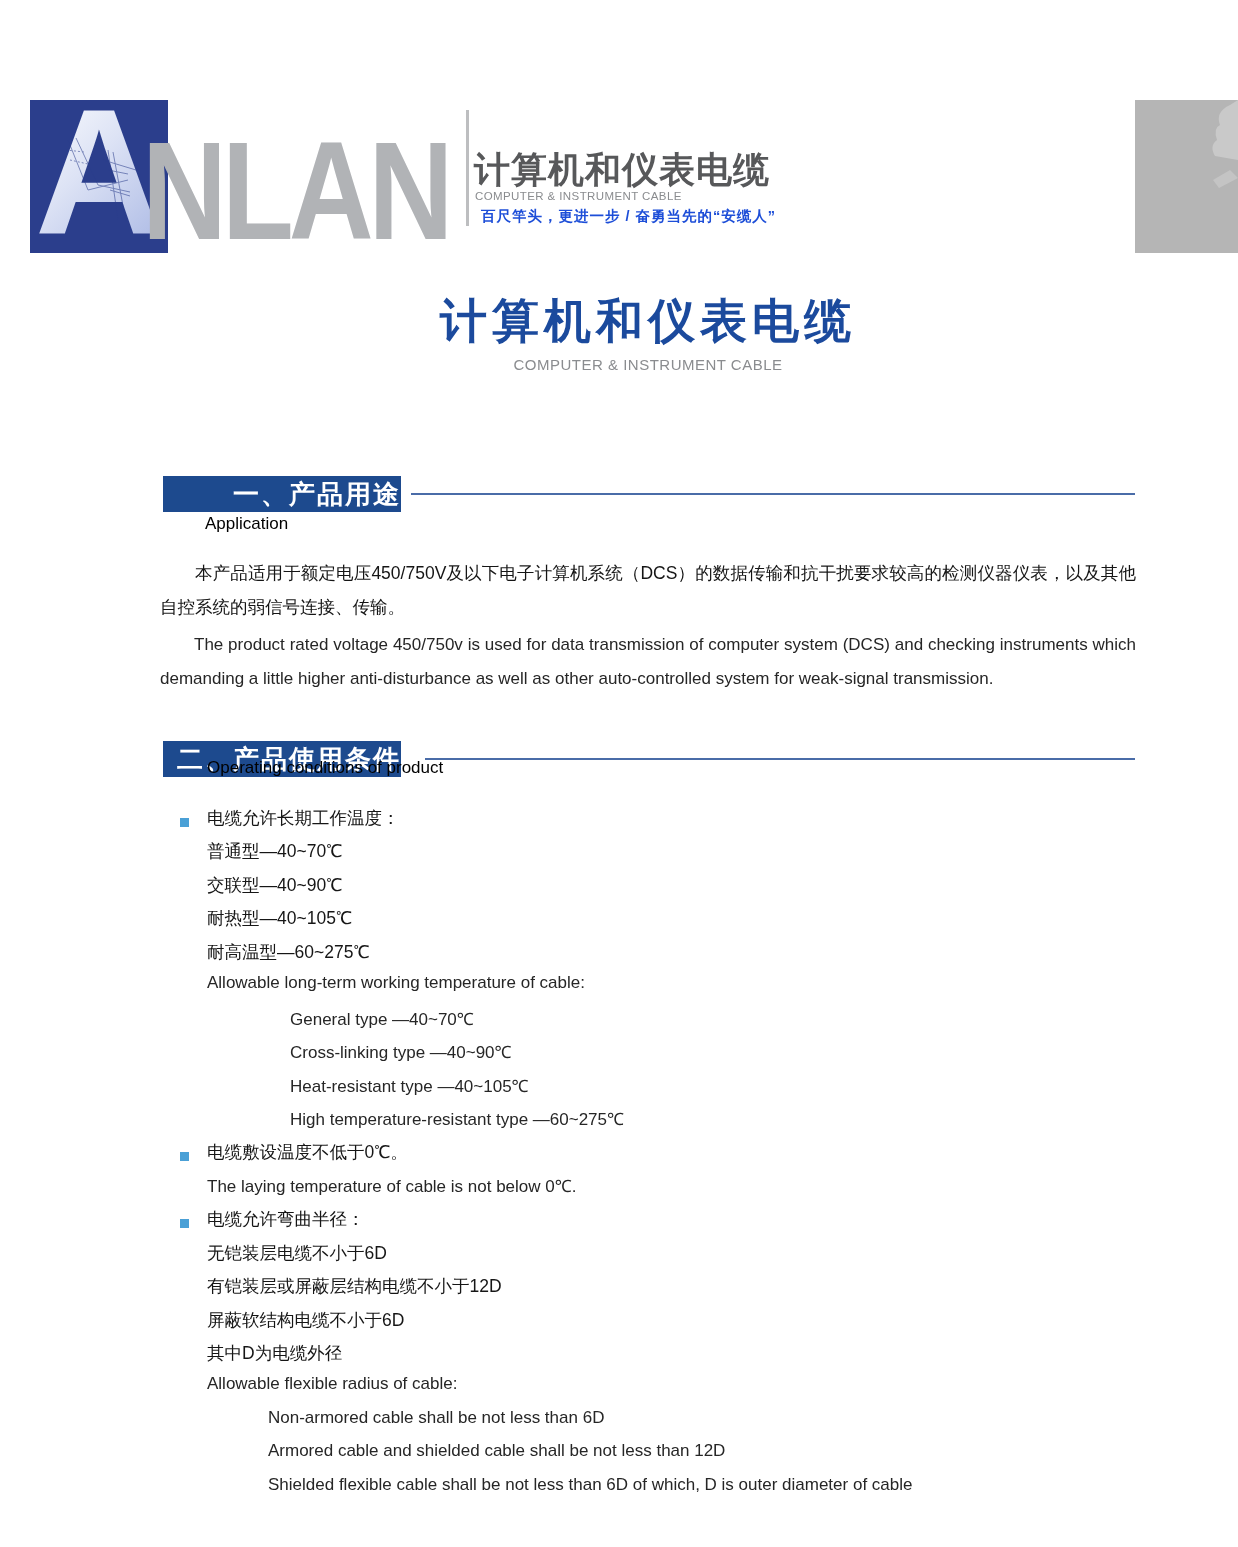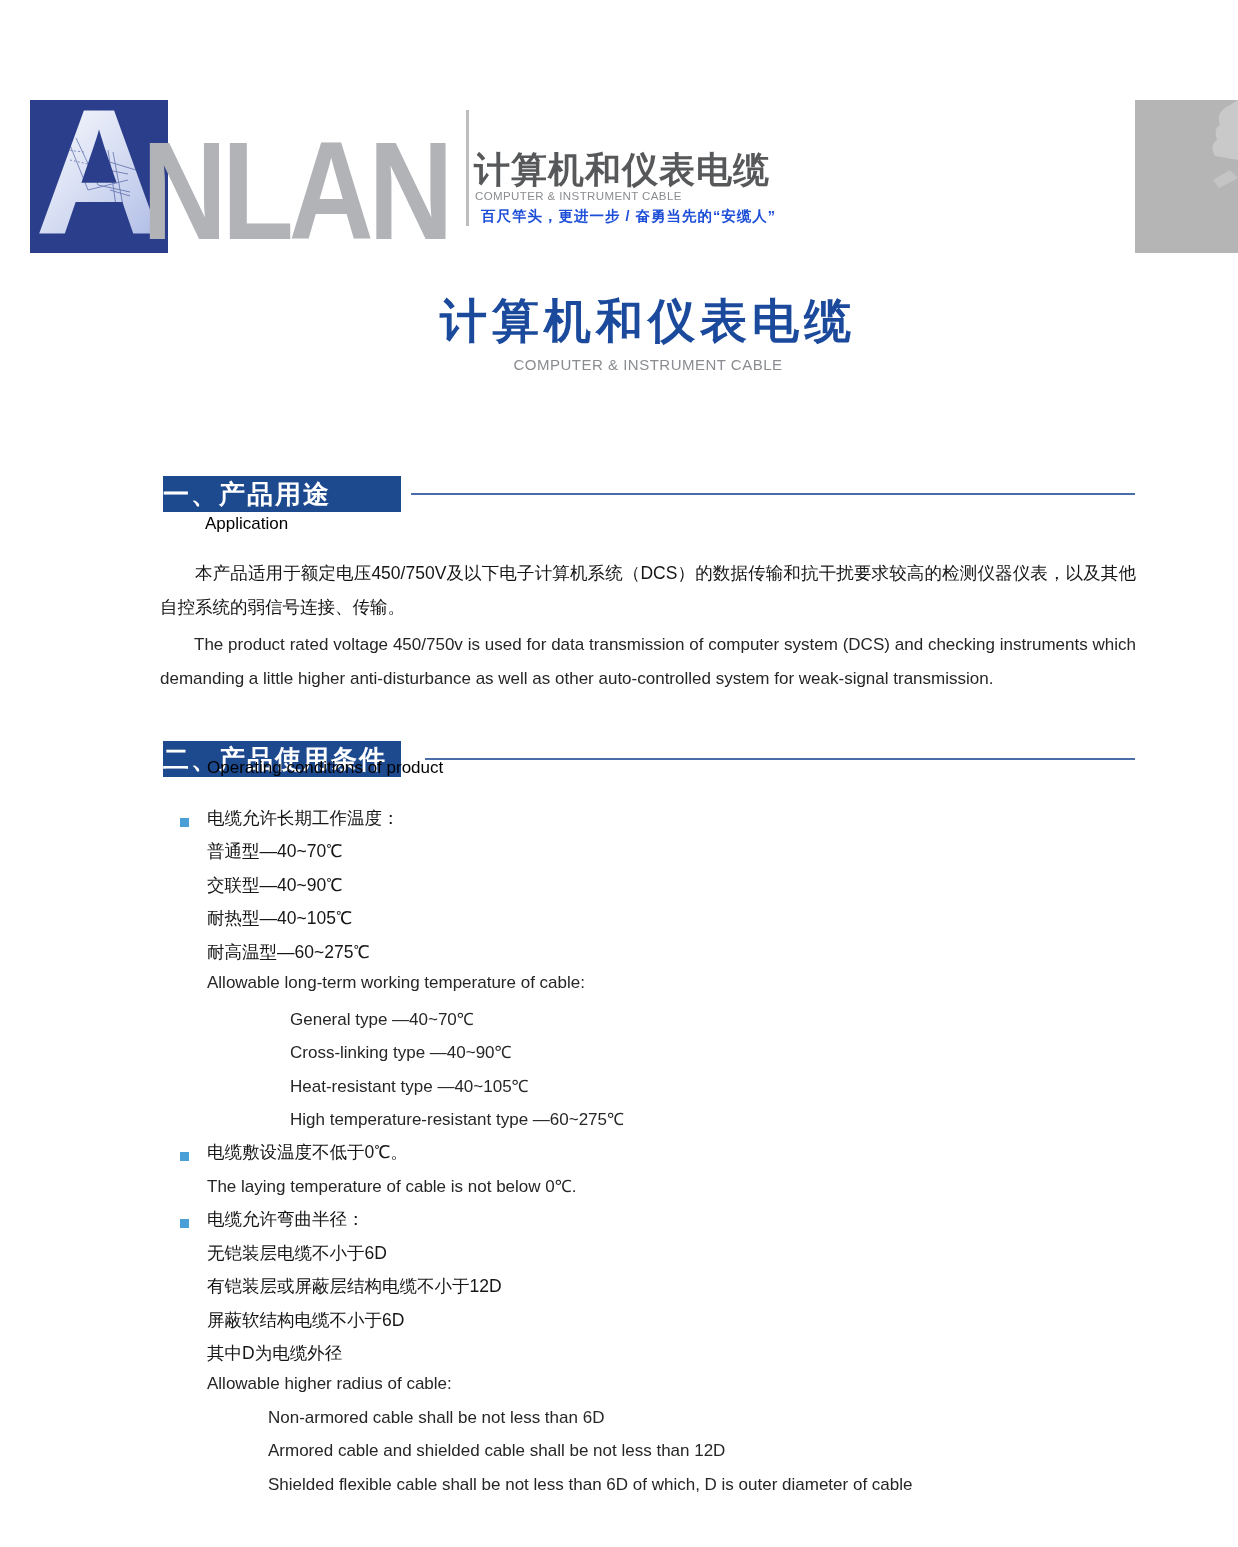--- a/index.html
+++ b/index.html
@@ -57,21 +57,21 @@
   }
   
   .sec-bar{
     position:absolute;left:163px;width:972px;height:36px;
     display:flex;align-items:center;
   }
   .sec-bar.s1{top:476px;}
   .sec-bar.s2{top:741px;gap:14px;}
   .sec-box{
     width:238px;height:36px;line-height:36px;background:#1d4a8e;color:#ffffff;
-    font-size:26px;font-weight:bold;text-align:left;letter-spacing:2px;
+    font-size:26px;font-weight:bold;text-align:right;letter-spacing:2px;
     flex:0 0 auto;
   }
   .sec-line{flex:1;height:2px;background:#4a6ca8;margin-left:10px;}
   
   .sub-en{position:absolute;font-size:17px;color:#000000;}
   .sub-en.s1{left:205px;top:514px;}
   .sub-en.s2{left:207px;top:758px;}
   .para{
     position:absolute;left:160px;width:976px;
     text-align:justify;text-indent:2em;
@@ -183,21 +183,21 @@
     <div class="row">
         <span class="txt">有铠装层或屏蔽层结构电缆不小于12D</span>
       </div>
     <div class="row">
         <span class="txt">屏蔽软结构电缆不小于6D</span>
       </div>
     <div class="row">
         <span class="txt">其中D为电缆外径</span>
       </div>
     <div class="row en">
-        <span class="txt">Allowable higher radius of cable:</span>
+        <span class="txt">Allowable flexible radius of cable:</span>
       </div>
     <div class="row ind2">
         <span class="txt">Non-armored cable shall be not less than 6D</span>
       </div>
     <div class="row ind2">
         <span class="txt">Armored cable and shielded cable shall be not less than 12D</span>
       </div>
     <div class="row ind2">
         <span class="txt">Shielded flexible cable shall be not less than 6D of which, D is outer diameter of cable</span>
       </div>

